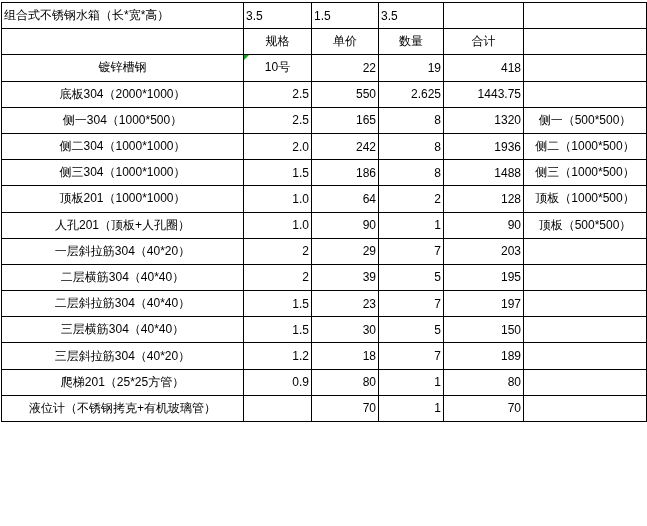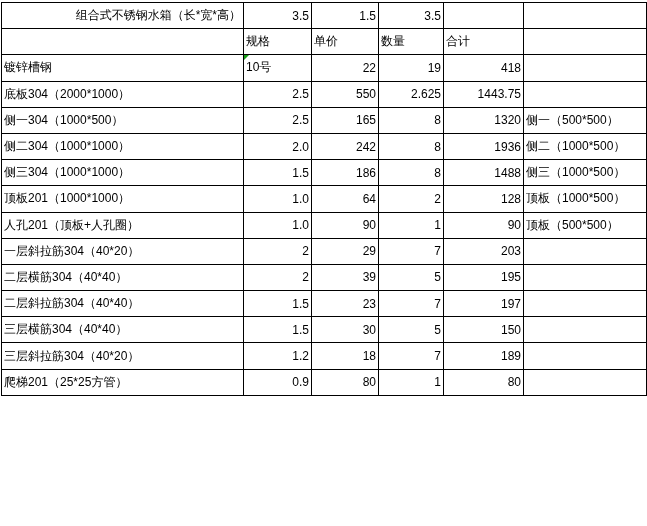--- a/index.html
+++ b/index.html
@@ -25,22 +25,22 @@
   table.grid td{
     border:1px solid #000000;
     height:25.2px;
     padding:0 2px;
     overflow:hidden;
     white-space:nowrap;
     vertical-align:middle;
     position:relative;
   }
   td.num{ text-align:right; padding-right:3px; }
-  td.txt{ text-align:left;  padding-left:2px;  }
-  td.center{ text-align:right; }
+  td.txt{ text-align:center;  padding-left:2px;  }
+  td.center{ text-align:left; }
   
   td.note::after{
     content:"";
     position:absolute;
     top:0;left:0;
     width:0;height:0;
     border-top:5px solid var(--note-color,#18a018);
     border-right:5px solid transparent;
   }
 </style>
@@ -171,15 +171,23 @@
           <td class="txt"></td>
         </tr>
         <tr>
           <td class="txt">爬梯201（25*25方管）</td>
           <td class="num">0.9</td>
           <td class="num">80</td>
           <td class="num">1</td>
           <td class="num">80</td>
           <td class="txt"></td>
         </tr>
+        <tr>
+          <td class="txt">液位计（不锈钢拷克+有机玻璃管）</td>
+          <td class="txt"></td>
+          <td class="num">70</td>
+          <td class="num">1</td>
+          <td class="num">70</td>
+          <td class="txt"></td>
+        </tr>
       </tbody>
   </table>
 </div>
 
 </body></html>

